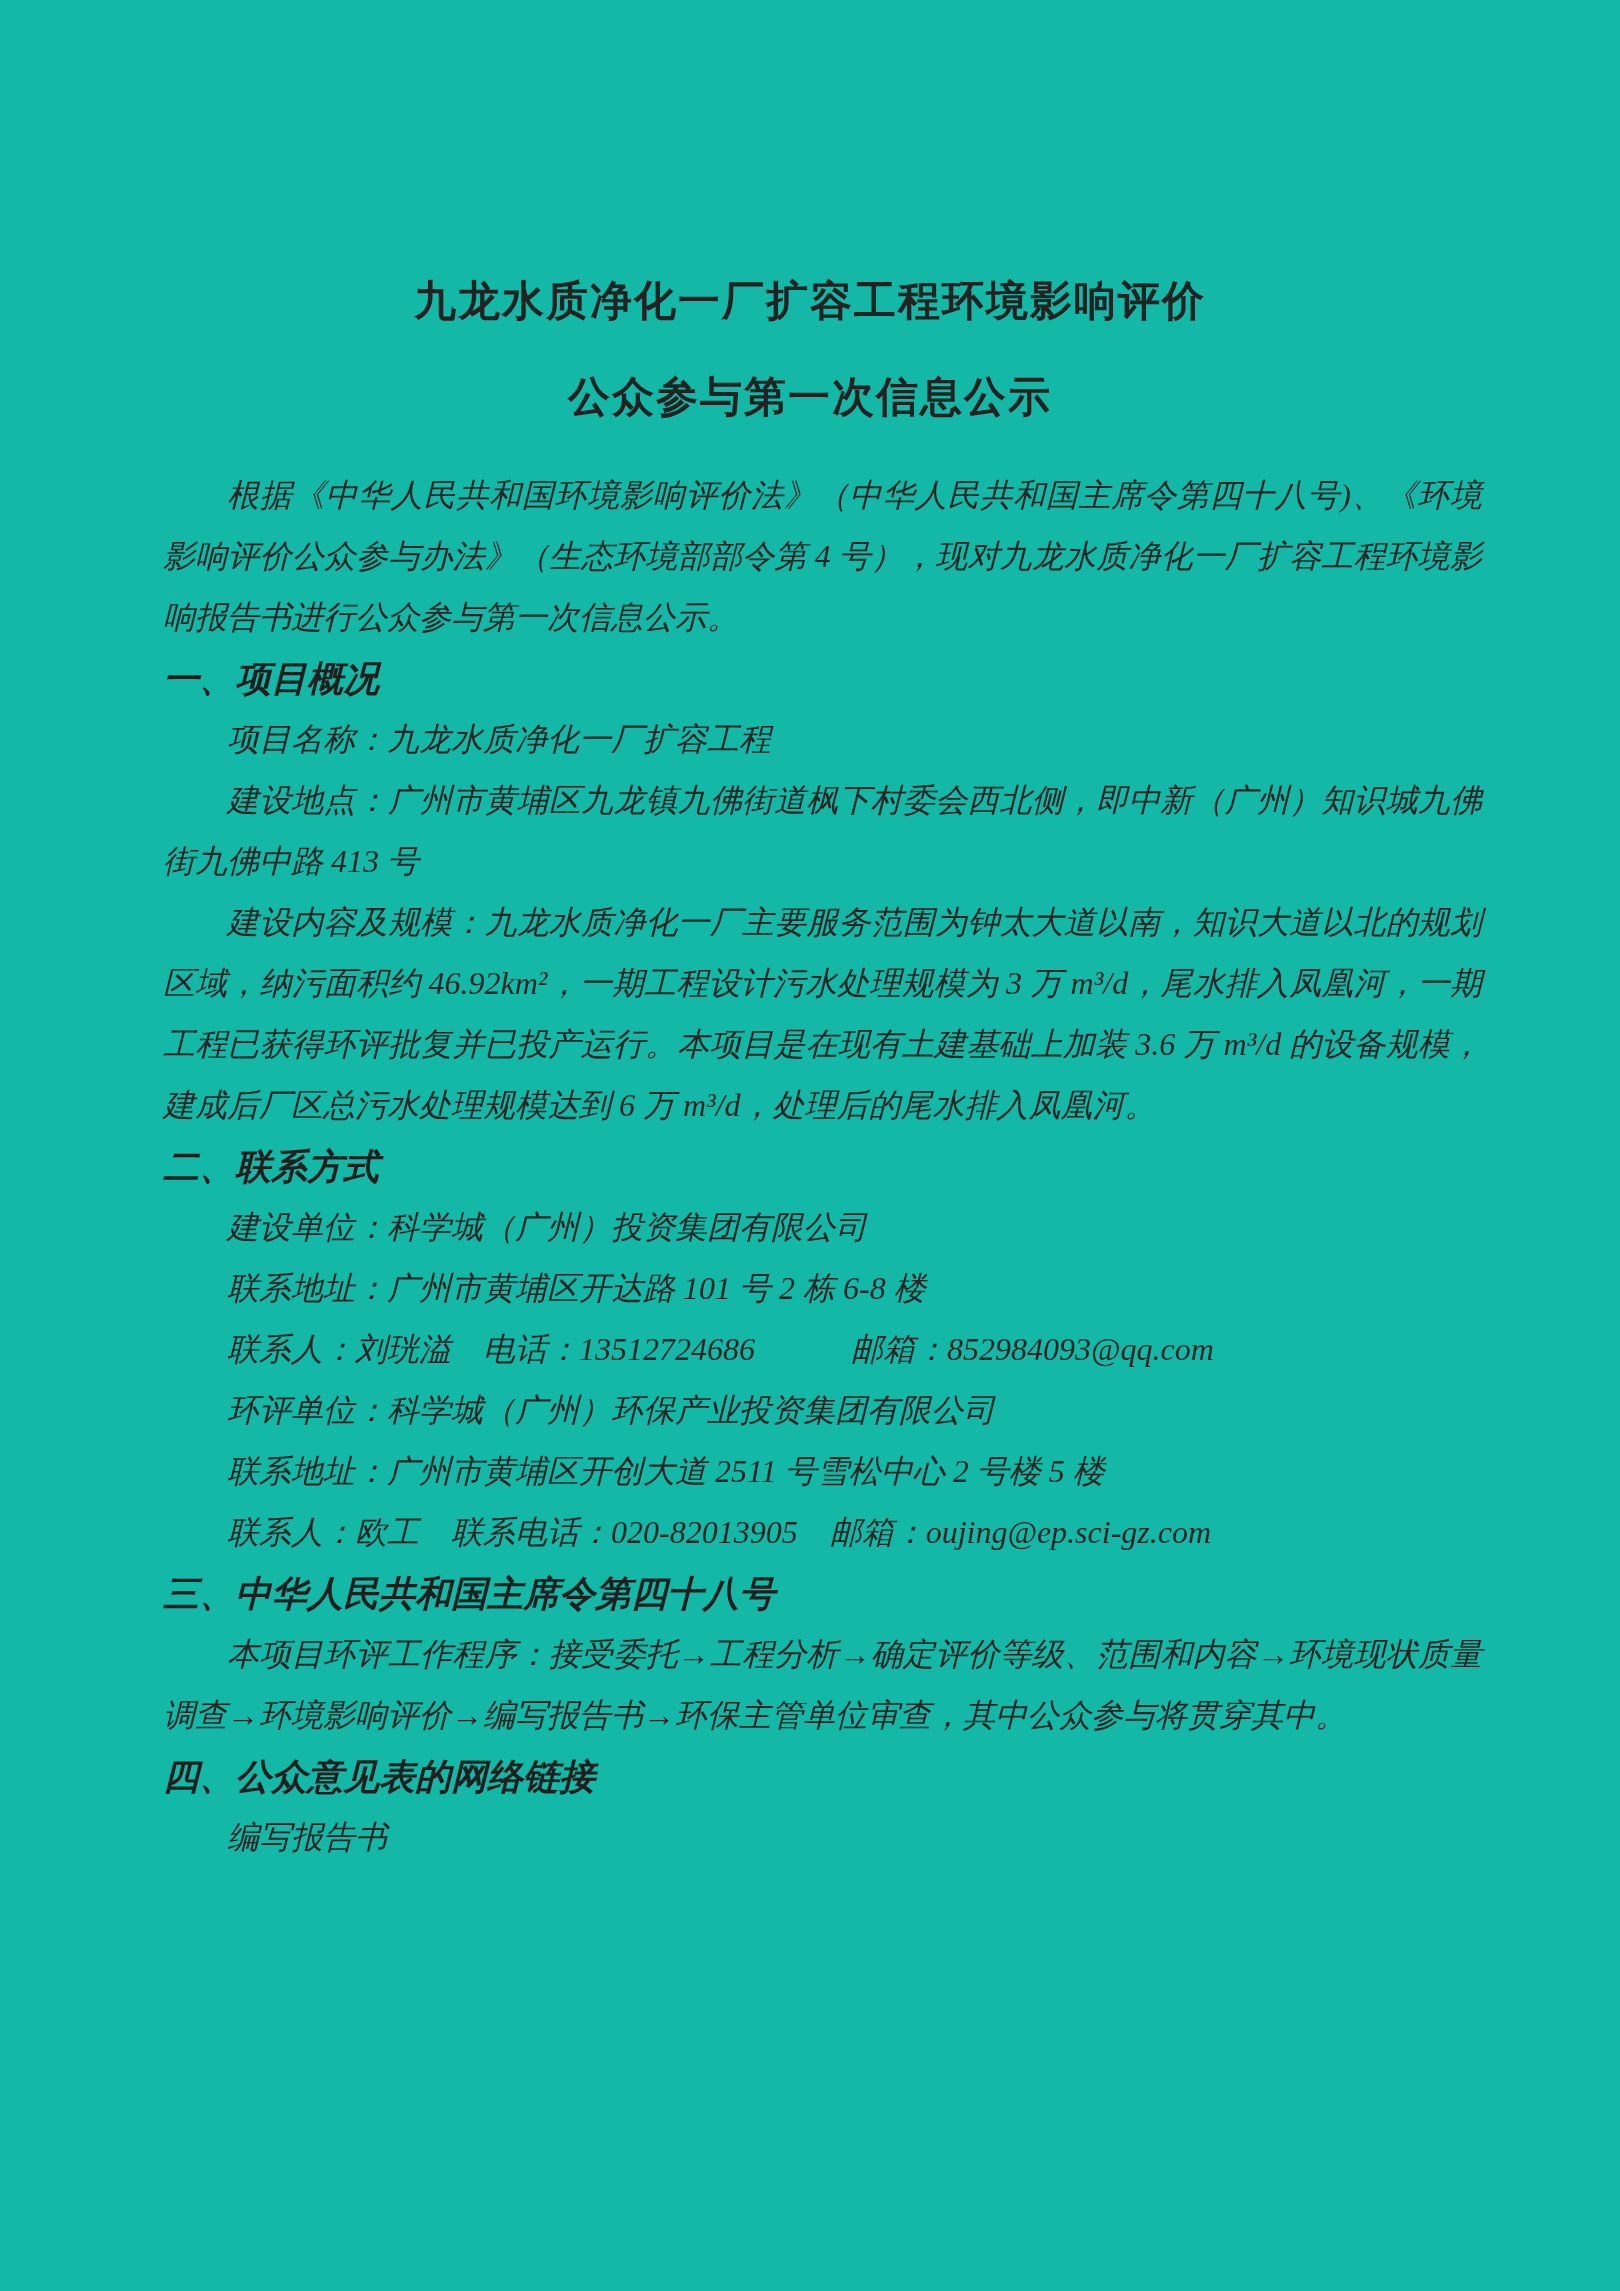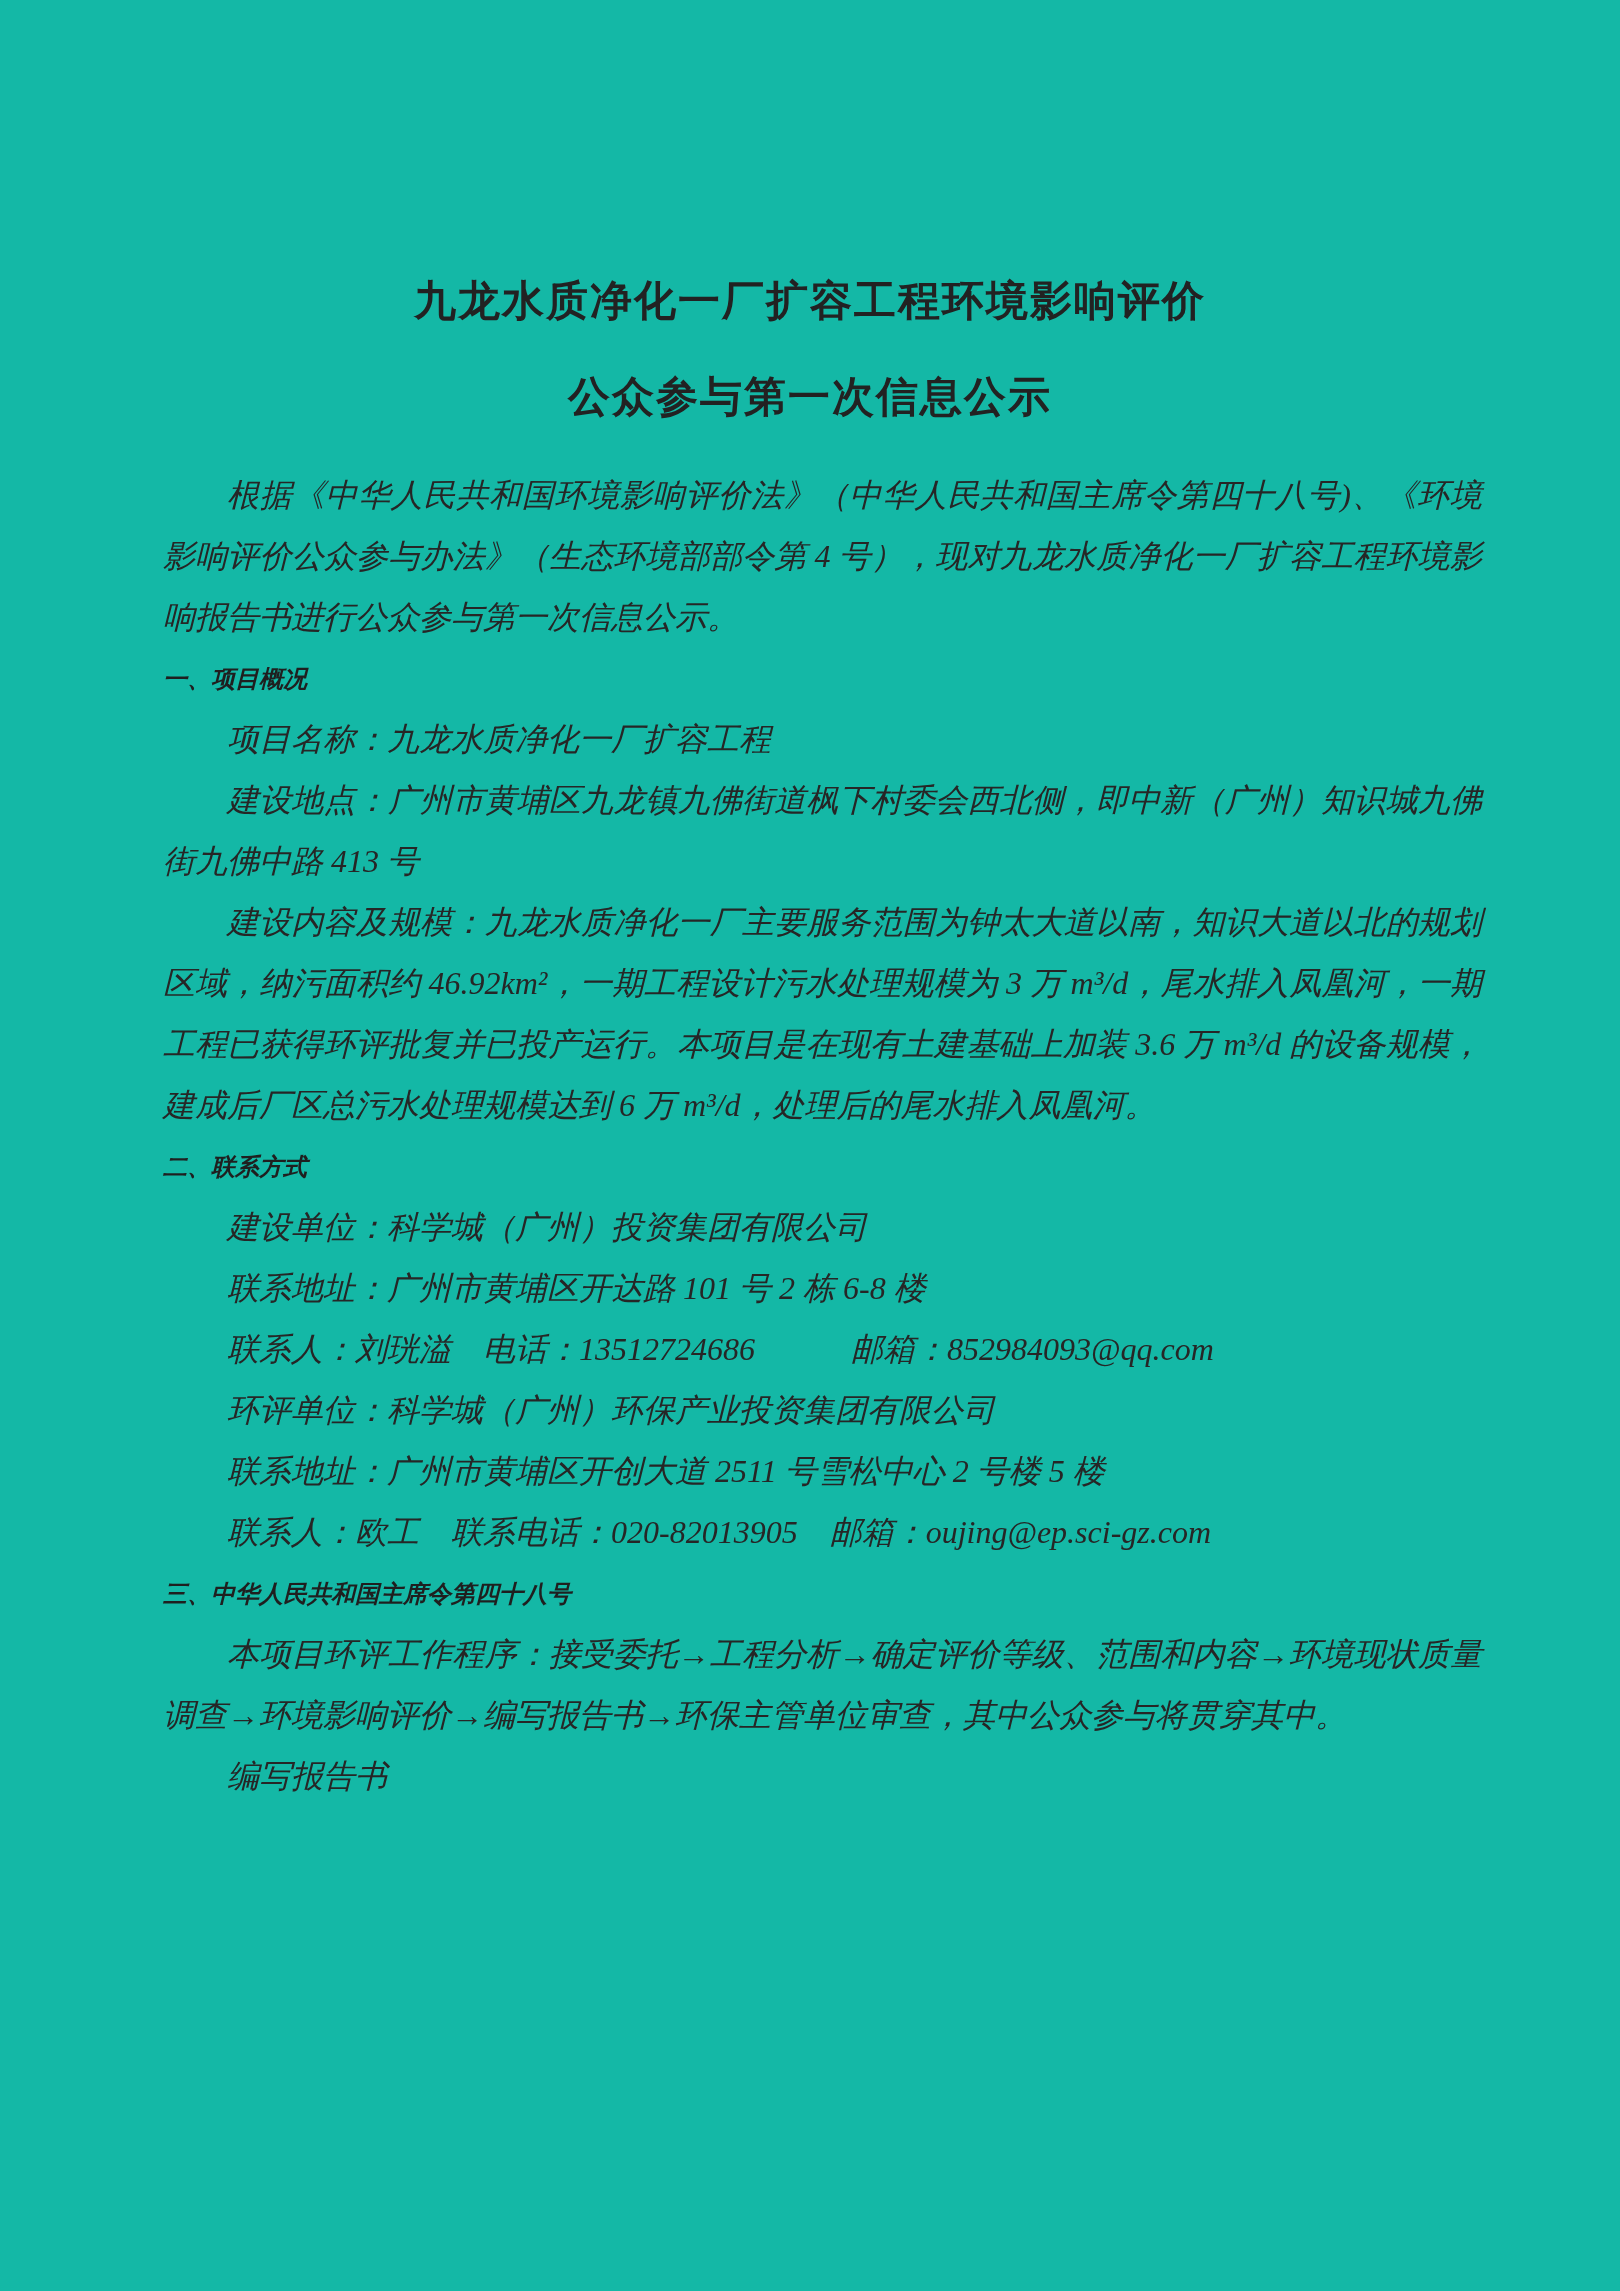--- a/index.html
+++ b/index.html
@@ -46,21 +46,21 @@
   .body-block p {
     margin: 0;
     padding: 0;
   }
   .para-indent {
     text-indent: 2em;
   }
   .section-heading {
     font-family: "Liberation Sans", "DejaVu Sans", sans-serif;
     font-weight: 700;
-    font-size: 24px;
+    font-size: 36px;
     line-height: 61px;
     color: #1f1f1f;
     margin: 0;
     text-align: left;
   }
 </style>
 </head>
 <body>
 
 <div class="page">
@@ -83,18 +83,19 @@
     <p class="para-indent">建设单位：科学城（广州）投资集团有限公司</p>
     <p class="para-indent">联系地址：广州市黄埔区开达路 101 号 2 栋 6-8 楼</p>
     <p class="para-indent">联系人：刘珖溢　电话：13512724686　　　邮箱：852984093@qq.com</p>
     <p class="para-indent">环评单位：科学城（广州）环保产业投资集团有限公司</p>
     <p class="para-indent">联系地址：广州市黄埔区开创大道 2511 号雪松中心 2 号楼 5 楼</p>
     <p class="para-indent">联系人：欧工　联系电话：020-82013905　邮箱：oujing@ep.sci-gz.com</p>
 
     <h2 class="section-heading">三、中华人民共和国主席令第四十八号</h2>
     <p class="para-indent">本项目环评工作程序：接受委托→工程分析→确定评价等级、范围和内容→环境现状质量调查→环境影响评价→编写报告书→环保主管单位审查，其中公众参与将贯穿其中。</p>
 
+    <h2 class="section-heading">四、公众意见表的网络链接</h2>
     <p class="para-indent">编写报告书</p>
 
   </div>
 
 </div>
 
 
 </body></html>

